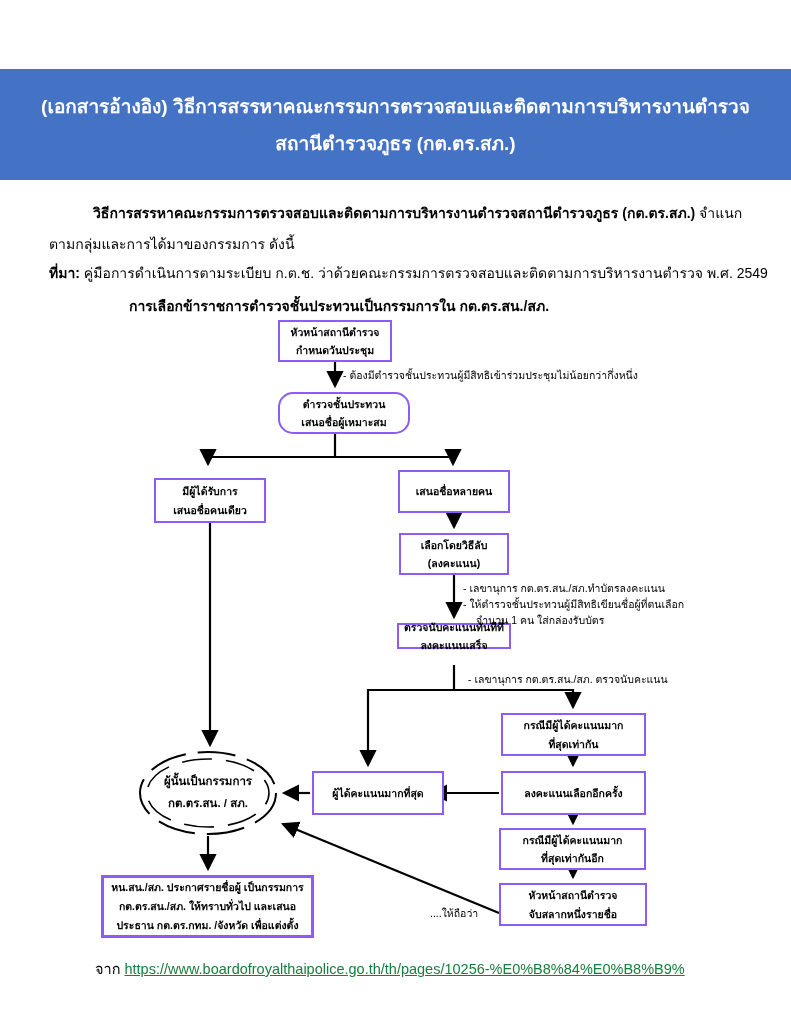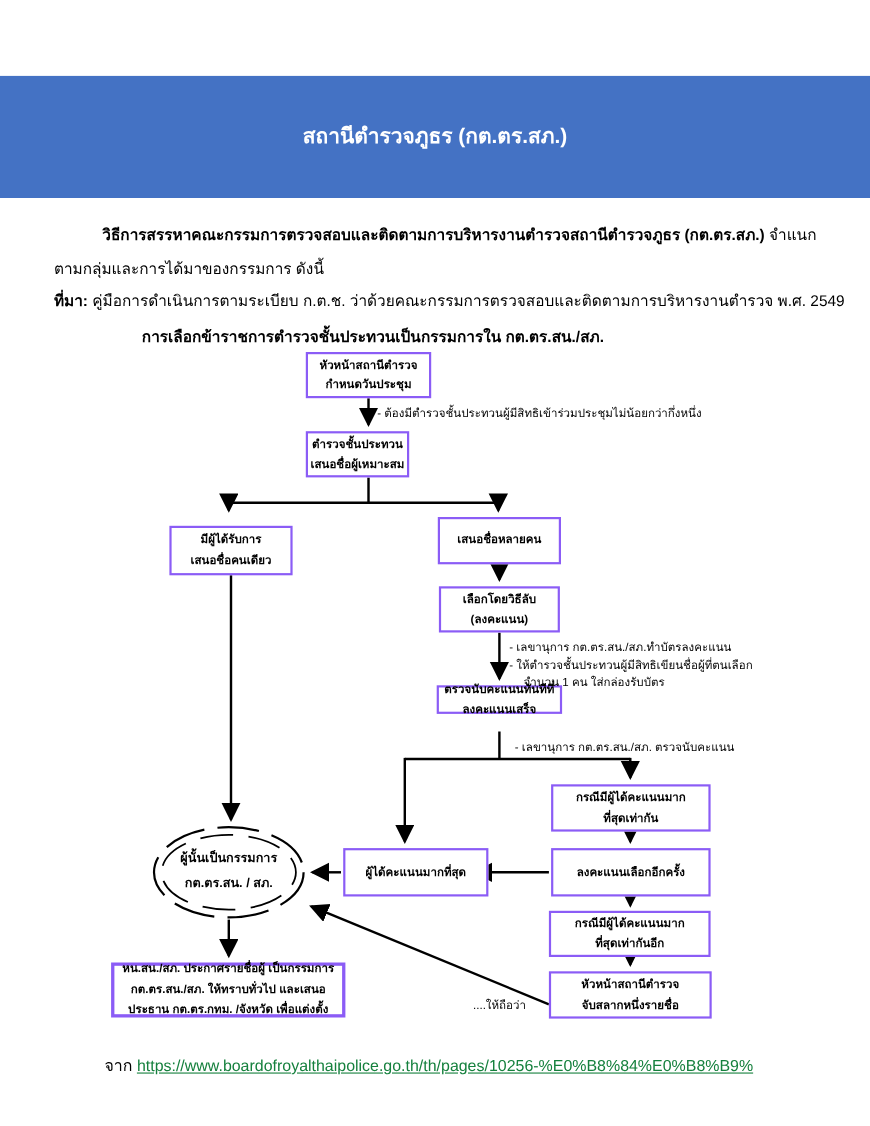--- a/index.html
+++ b/index.html
@@ -50,20 +50,21 @@
   
   .footer{
     position:absolute;left:95px;top:957px;width:660px;font-size:14.5px;
   }
   .footer a{color:#15803d;text-decoration:underline;}
 </style>
 </head>
 <body>
 
 <div class="banner">
+  <div class="line">(เอกสารอ้างอิง)  วิธีการสรรหาคณะกรรมการตรวจสอบและติดตามการบริหารงานตำรวจ</div>
   <div class="line">สถานีตำรวจภูธร (กต.ตร.สภ.)</div>
 </div>
 
 <div class="intro"><span class="b">วิธีการสรรหาคณะกรรมการตรวจสอบและติดตามการบริหารงานตำรวจสถานีตำรวจภูธร (กต.ตร.สภ.)</span><span> จำแนกตามกลุ่มและการได้มาของกรรมการ ดังนี้</span></div>
 <div class="source"><span class="b">ที่มา:</span><span> คู่มือการดำเนินการตามระเบียบ ก.ต.ช. ว่าด้วยคณะกรรมการตรวจสอบและติดตามการบริหารงานตำรวจ พ.ศ. 2549</span></div>
 
 <div class="fc-title">การเลือกข้าราชการตำรวจชั้นประทวนเป็นกรรมการใน กต.ตร.สน./สภ.</div>
 
 <svg class="wires" viewBox="0 0 791 1024" xmlns="http://www.w3.org/2000/svg">
   <defs>
@@ -105,38 +106,38 @@
 
     <line x1="208" y1="836" x2="208" y2="869" marker-end="url(#arw)"></line>
 
     <ellipse cx="208" cy="793" rx="68" ry="41" stroke-width="2" stroke-dasharray="38 12"></ellipse>
     <ellipse cx="208" cy="793" rx="61" ry="34" stroke-width="1.6" stroke-dasharray="30 14" stroke-dashoffset="18"></ellipse>
   </g>
 </svg>
 
 <div class="node" style="left:278px;top:320px;width:114px;height:42px;">หัวหน้าสถานีตำรวจ
 กำหนดวันประชุม</div>
-<div class="node" style="left:278px;top:392px;width:94px;height:42px;">ตำรวจชั้นประทวน
+<div class="node" style="left:278px;top:392px;width:132px;height:42px;border-radius:15px;">ตำรวจชั้นประทวน
 เสนอชื่อผู้เหมาะสม</div>
 <div class="node" style="left:154px;top:478px;width:112px;height:45px;">มีผู้ได้รับการ
 เสนอชื่อคนเดียว</div>
 <div class="node" style="left:398px;top:470px;width:112px;height:43px;">เสนอชื่อหลายคน</div>
 <div class="node" style="left:399px;top:533px;width:110px;height:42px;">เลือกโดยวิธีลับ
 (ลงคะแนน)</div>
 <div class="node" style="left:397px;top:623px;width:114px;height:26px;">ตรวจนับคะแนนทันทีที่
 ลงคะแนนเสร็จ</div>
 <div class="node" style="left:501px;top:713px;width:145px;height:43px;">กรณีมีผู้ได้คะแนนมาก
 ที่สุดเท่ากัน</div>
 <div class="node" style="left:312px;top:771px;width:132px;height:44px;">ผู้ได้คะแนนมากที่สุด</div>
 <div class="node" style="left:501px;top:771px;width:145px;height:44px;">ลงคะแนนเลือกอีกครั้ง</div>
 <div class="node" style="left:499px;top:828px;width:147px;height:42px;">กรณีมีผู้ได้คะแนนมาก
 ที่สุดเท่ากันอีก</div>
 <div class="node" style="left:499px;top:883px;width:148px;height:43px;">หัวหน้าสถานีตำรวจ
 จับสลากหนึ่งรายชื่อ</div>
-<div class="node thick" style="left:101px;top:875px;width:213px;height:50px;font-size:10.5px;line-height:1.8;">หน.สน./สภ. ประกาศรายชื่อผู้ เป็นกรรมการ
+<div class="node thick" style="left:101px;top:875px;width:213px;height:63px;font-size:10.5px;line-height:1.8;">หน.สน./สภ. ประกาศรายชื่อผู้ เป็นกรรมการ
 กต.ตร.สน./สภ. ให้ทราบทั่วไป และเสนอ
 ประธาน  กต.ตร.กทม. /จังหวัด เพื่อแต่งตั้ง</div>
 <div class="oval-text" style="left:142px;top:756px;width:132px;height:74px;">ผู้นั้นเป็นกรรมการ
 กต.ตร.สน. / สภ.</div>
 
 <div class="note" style="left:343px;top:367px;">- ต้องมีตำรวจชั้นประทวนผู้มีสิทธิเข้าร่วมประชุมไม่น้อยกว่ากึ่งหนึ่ง</div>
 <div class="note" style="left:463px;top:580px;">- เลขานุการ กต.ตร.สน./สภ.ทำบัตรลงคะแนน</div>
 <div class="note" style="left:463px;top:596px;">- ให้ตำรวจชั้นประทวนผู้มีสิทธิเขียนชื่อผู้ที่ตนเลือก</div>
 <div class="note" style="left:476px;top:612px;">จำนวน 1 คน ใส่กล่องรับบัตร</div>
 <div class="note" style="left:468px;top:671px;">- เลขานุการ กต.ตร.สน./สภ. ตรวจนับคะแนน</div>

